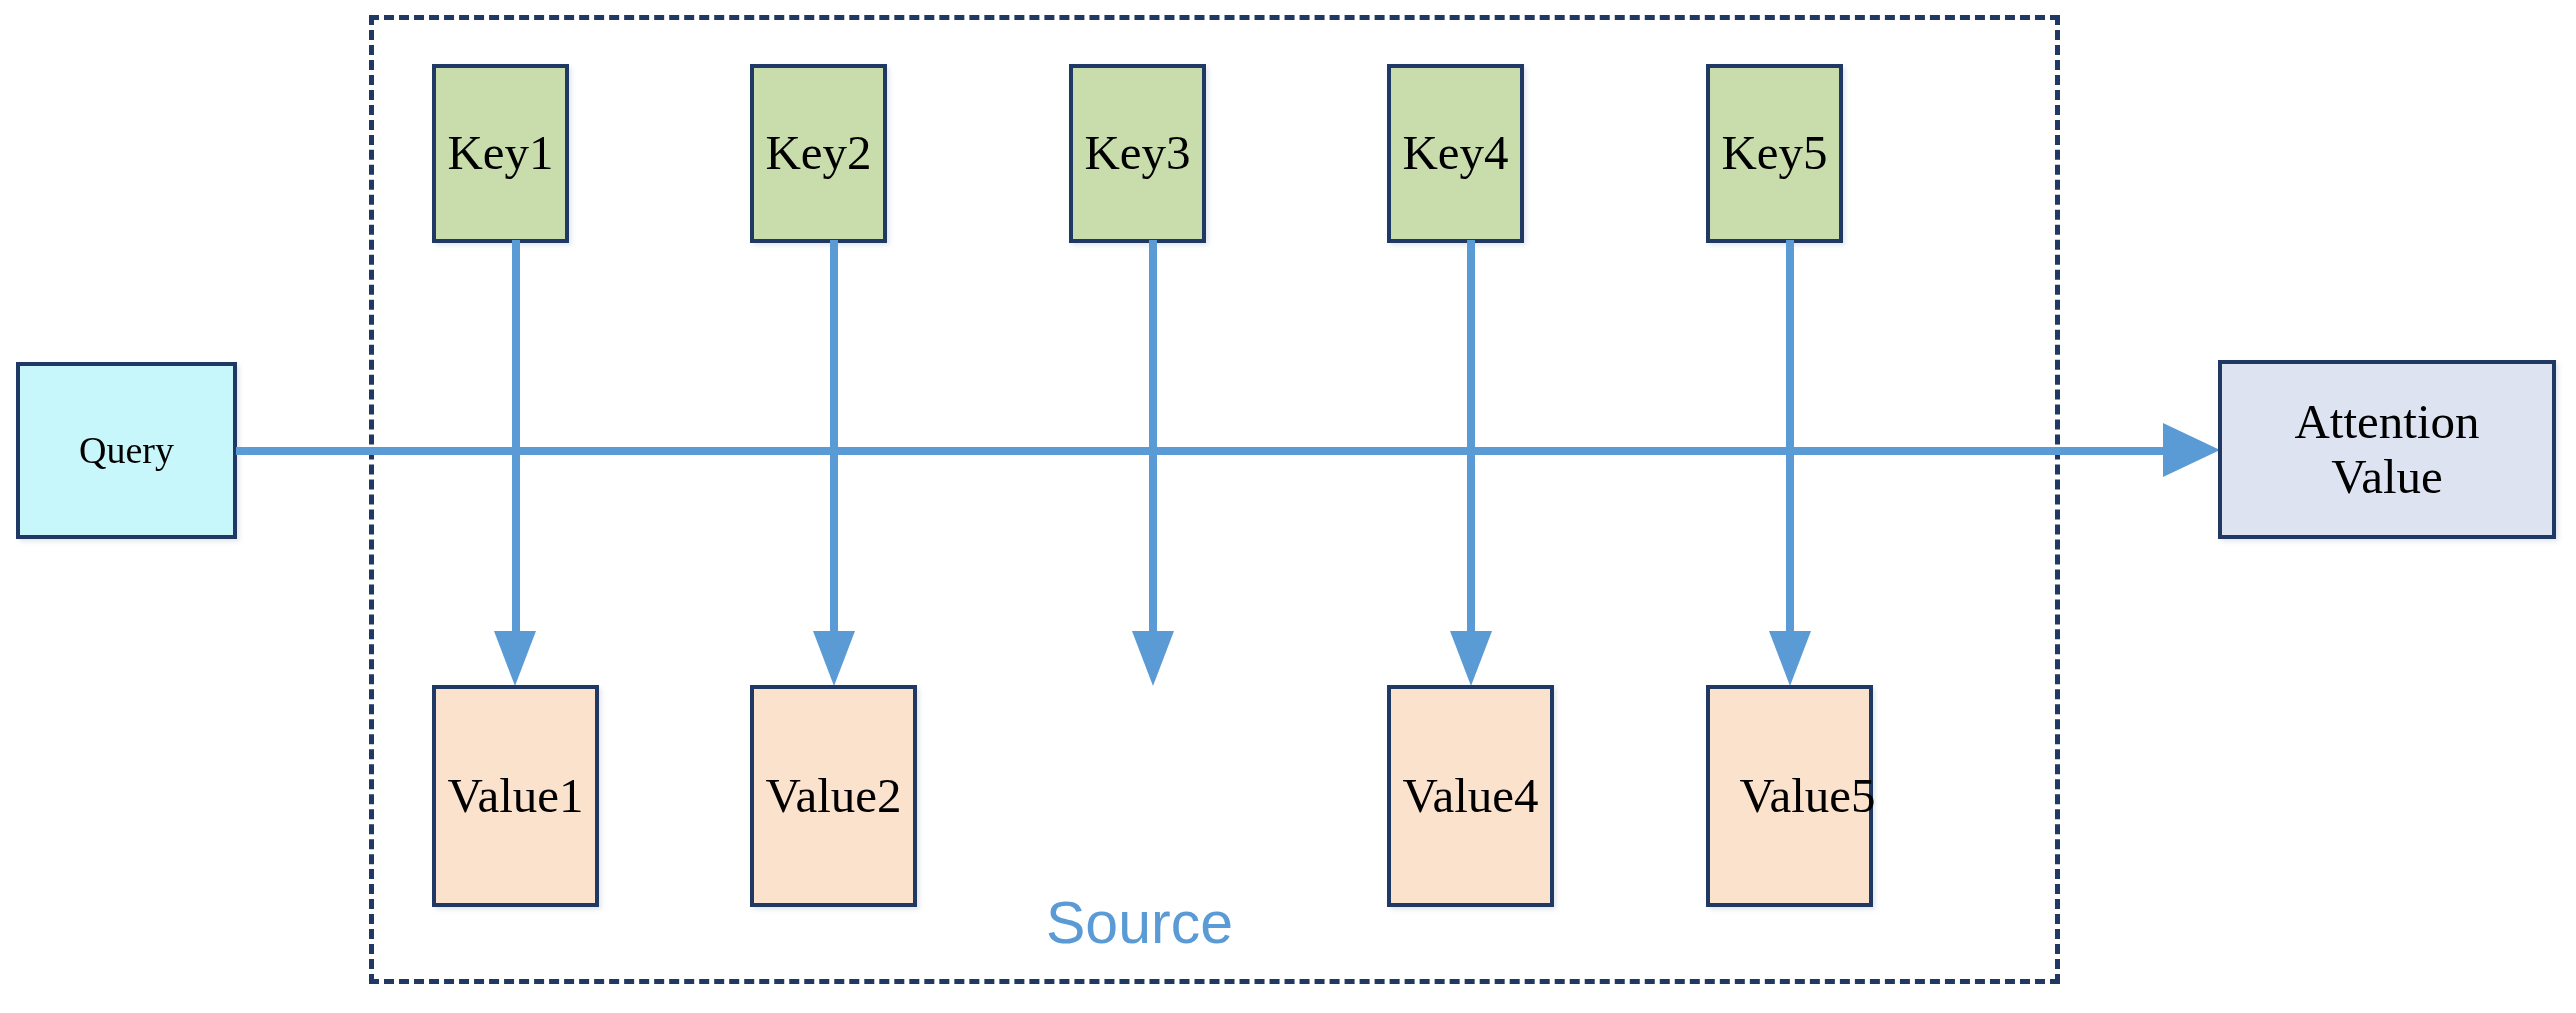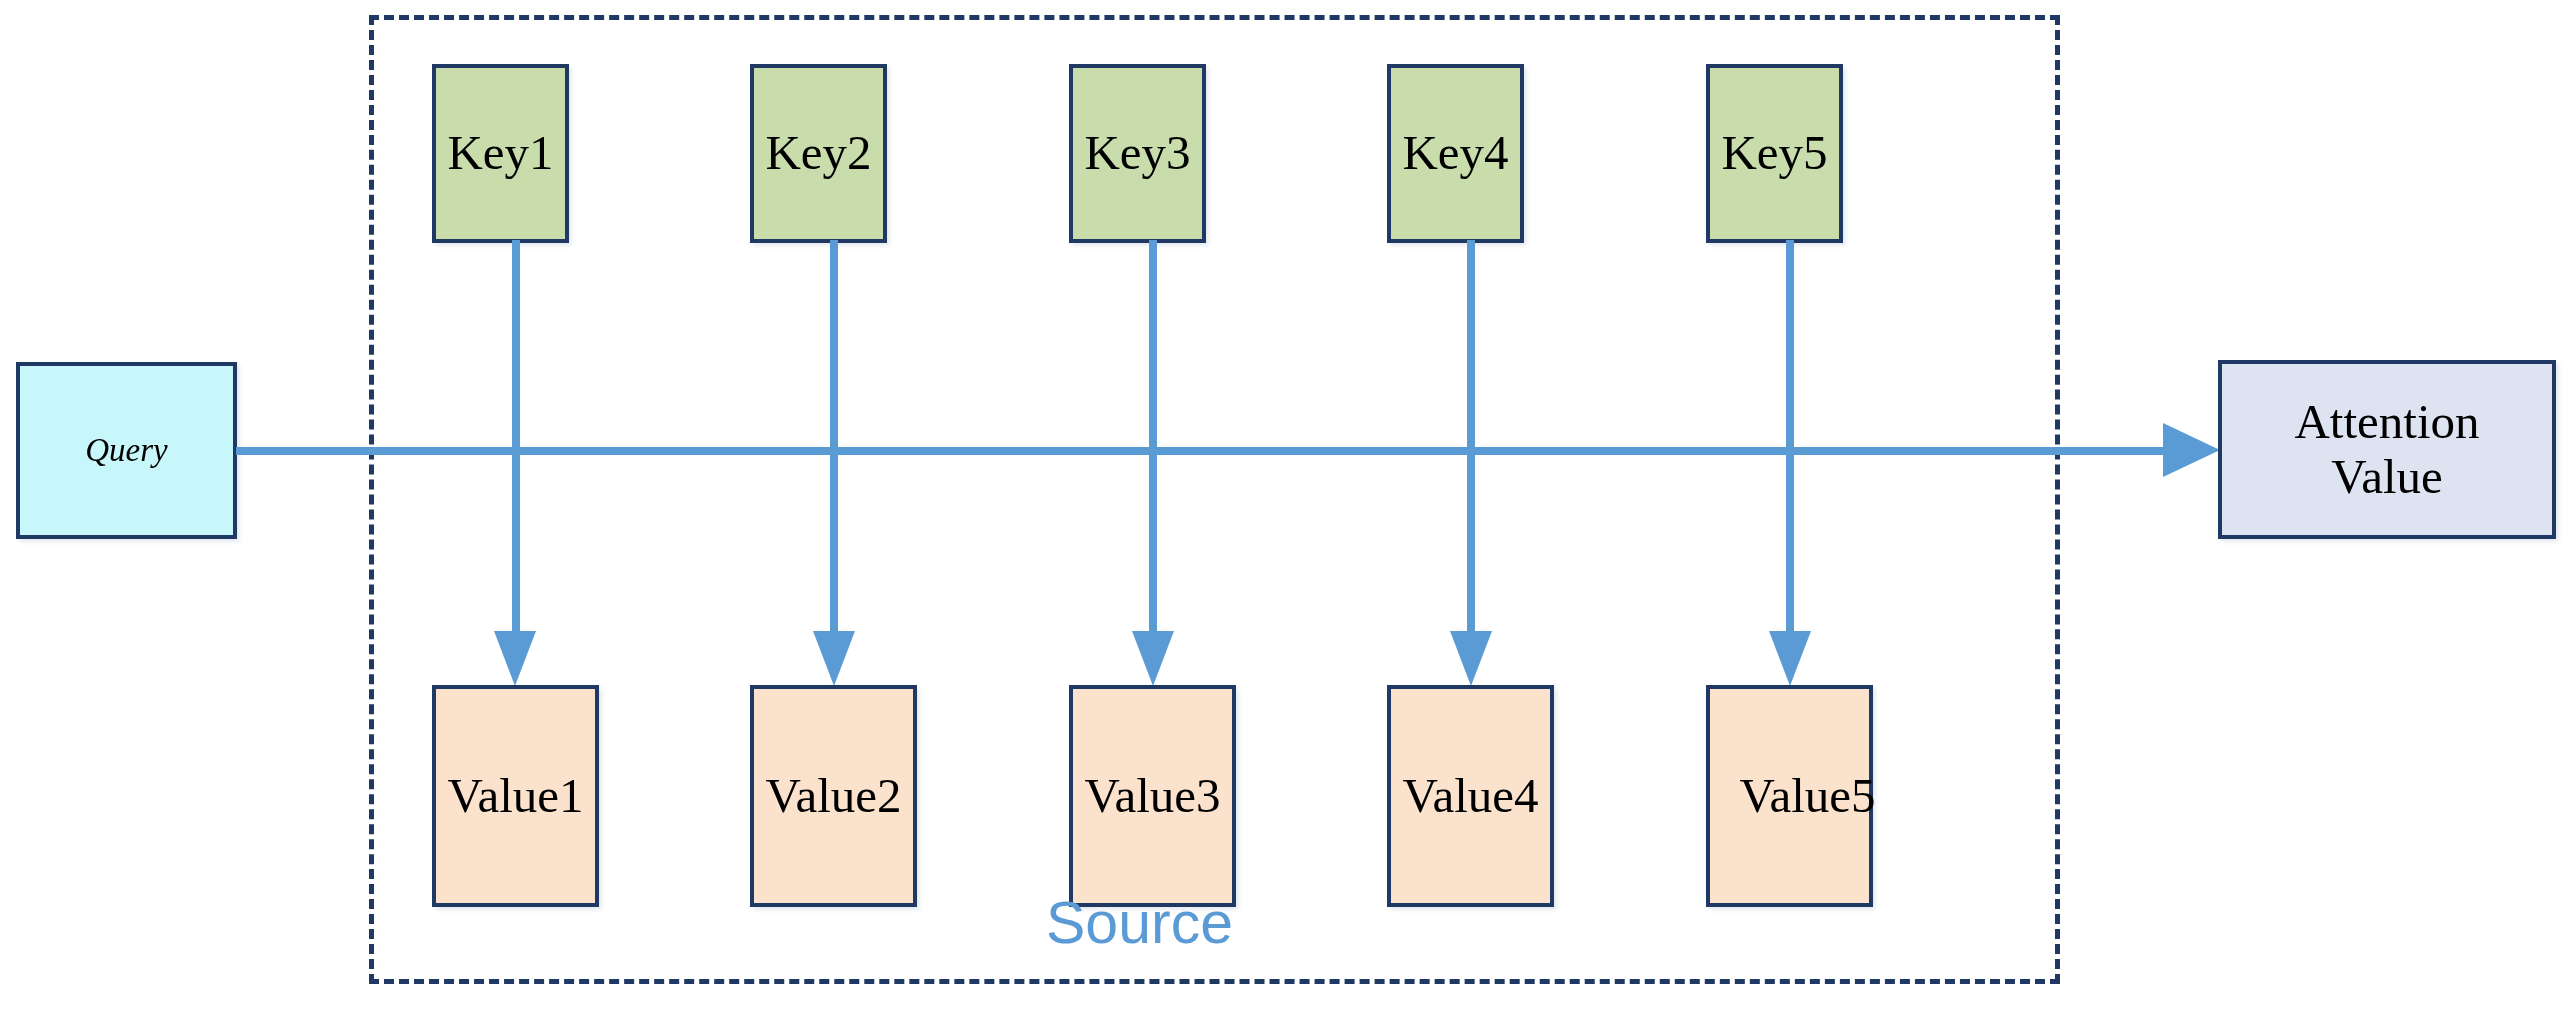--- a/index.html
+++ b/index.html
@@ -64,26 +64,25 @@
   }
   .value-node {
     background: #fbe2cd;
     font-size: 49px;
     width: 167px;
     height: 222px;
     top: 685px;
   }
   .query-node {
     background: #c8f7fb;
-    font-size: 33px;
+    font-size: 38px;
     left: 16px;
     top: 362px;
     width: 221px;
     height: 177px;
-    font-style: italic;
   }
   .attention-node {
     background: #dde3f1;
     font-size: 49px;
     left: 2218px;
     top: 360px;
     width: 338px;
     height: 179px;
   }
   .attention-node .label-2line {
@@ -174,23 +173,20 @@
 
   <div class="v-line" style="left:1786px;"></div>
   <div class="v-arrowhead" style="left:1769px;"></div>
 
   <div class="node value-node" style="left:432px;">
     <span>Value1</span>
   </div>
   <div class="node value-node" style="left:750px;">
     <span>Value2</span>
   </div>
-  <div class="node value-node" style="left:1069px;">
-    <span>Value3</span>
-  </div>
   <div class="node value-node" style="left:1387px;">
     <span>Value4</span>
   </div>
   <div class="node value-node" style="left:1706px;padding-left:36px;">
     <span>Value5</span>
   </div>
 
   <div class="source-label">Source</div>
 
   <div class="node attention-node">

